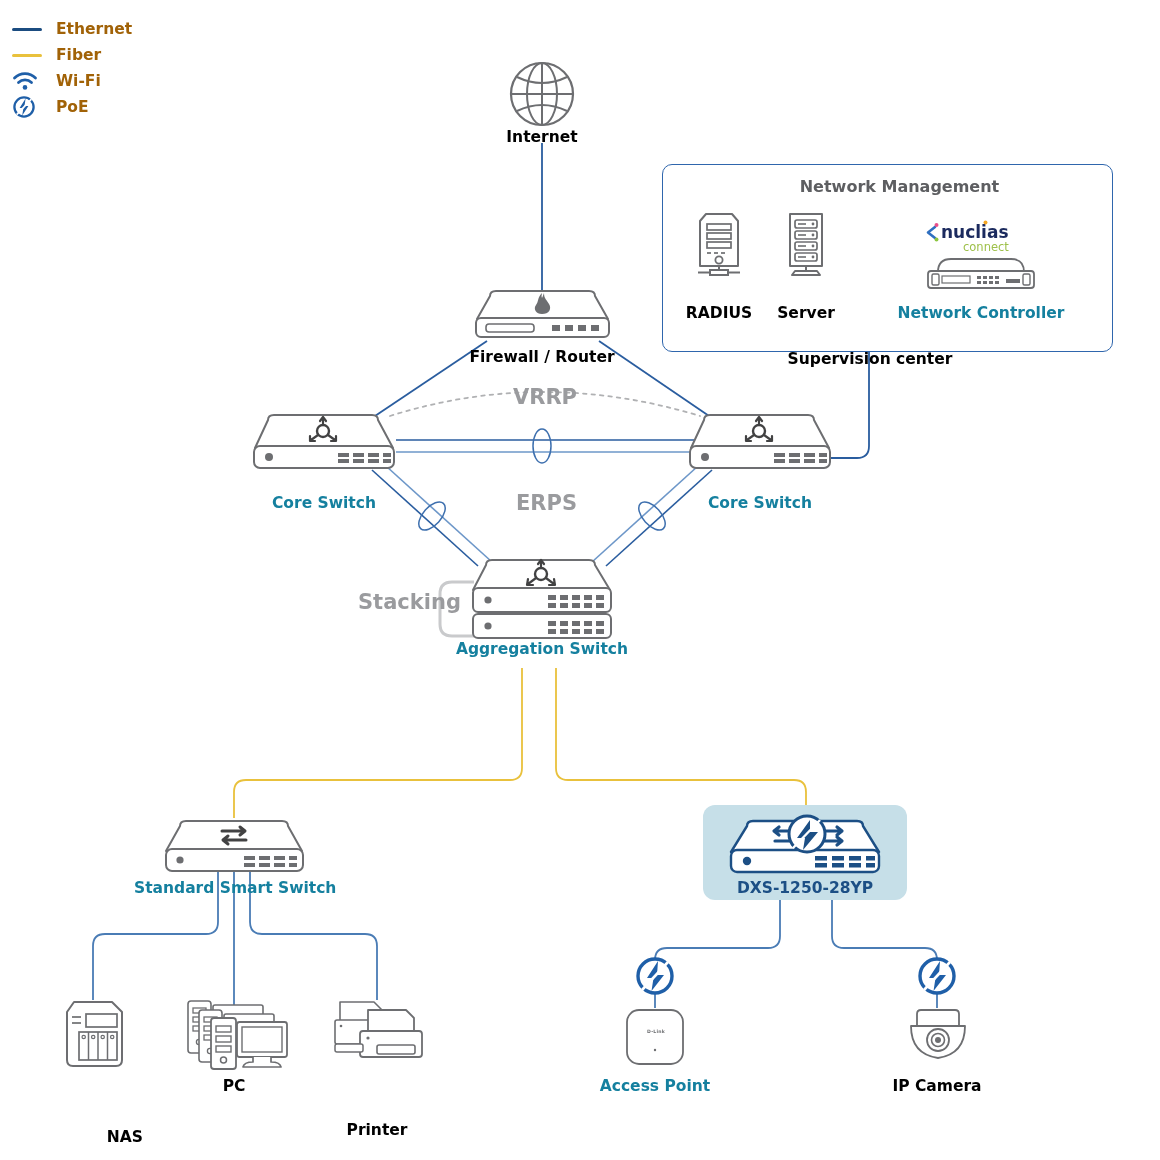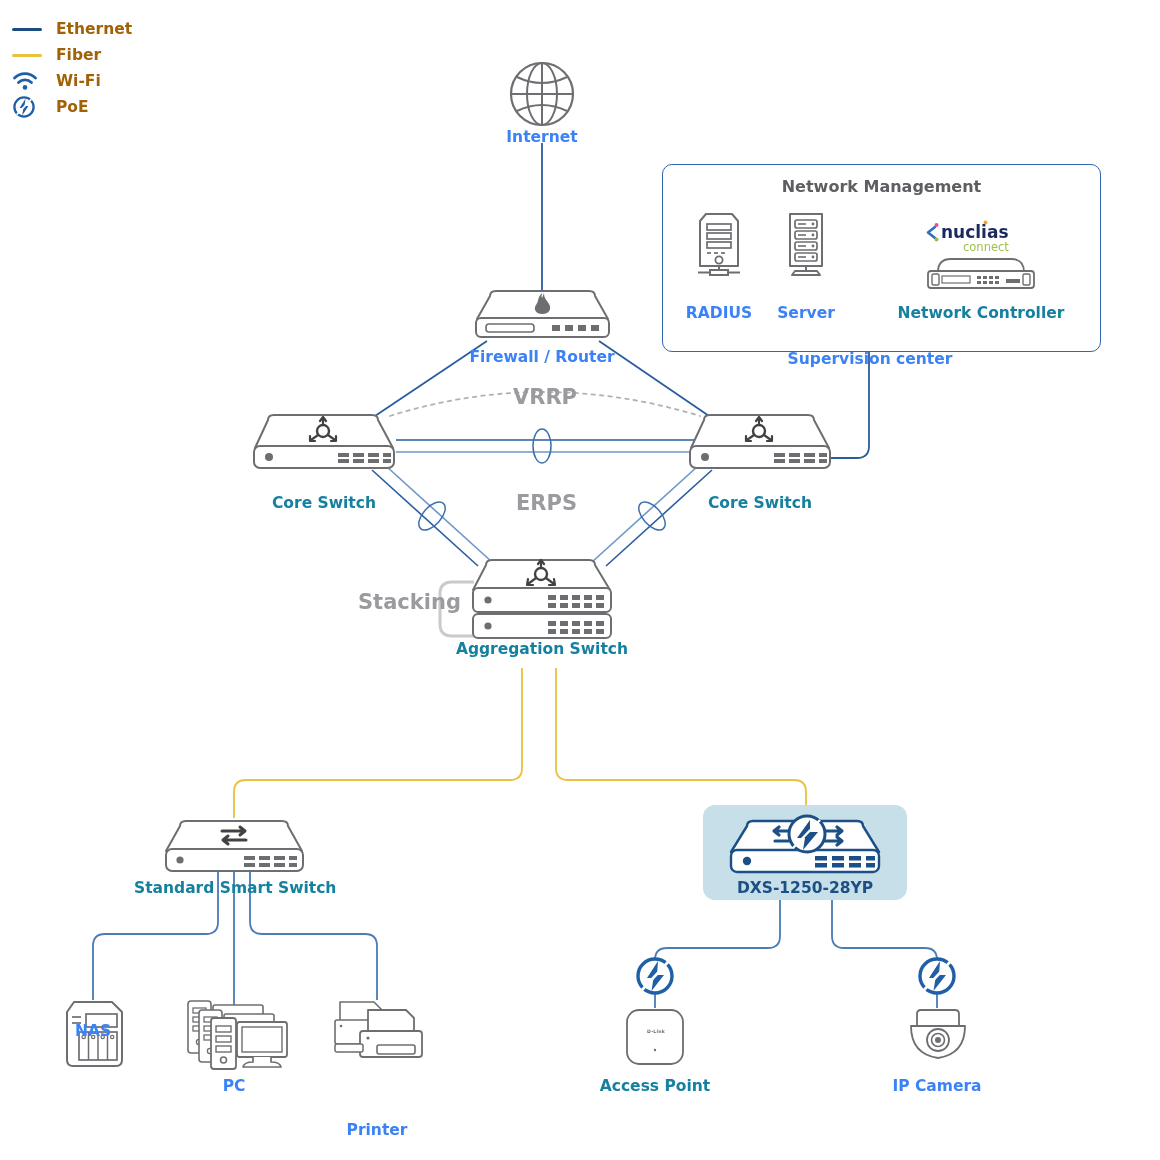--- a/index.html
+++ b/index.html
@@ -1,30 +1,30 @@
 <!DOCTYPE html>
 <html><head>
 <meta charset="utf-8">
 <style>
   html,body{margin:0;padding:0;background:#ffffff;}
   body{width:1160px;height:1160px;font-family:"DejaVu Sans","Liberation Sans",sans-serif;overflow:hidden;}
   #stage{position:relative;width:1160px;height:1160px;}
   svg#wires{position:absolute;left:0;top:0;width:1160px;height:1160px;}
   .node{position:absolute;}
   .lbl{position:absolute;text-align:center;font-size:15.5px;font-weight:700;white-space:nowrap;}
-  .lbl.gray{color:#3b82f6;}
+  .lbl.gray{color:#000000;}
   .lbl.teal{color:#15809f;}
   .lbl.navy{color:#1c4f85;}
   .soft{color:#9a9b9e;font-weight:700;font-size:21px;position:absolute;white-space:nowrap;}
   .legend{position:absolute;left:12px;top:16px;}
   .legrow{display:flex;align-items:center;height:26px;}
   .legrow .key{width:40px;display:flex;align-items:center;justify-content:flex-start;}
   .legrow .txt{font-size:15.5px;font-weight:700;color:#a16207;margin-left:4px;}
   .dash{width:30px;height:3px;border-radius:2px;display:block;}
-  .panel{position:absolute;border:1.6px solid #2f66ad;border-radius:10px;background:#fff;}
+  .panel{position:absolute;border:1.6px solid #2f66ad;border-radius:10px;background:#fff;padding-left:12px;}
   .panel-title{position:absolute;width:100%;text-align:center;font-size:16px;font-weight:700;color:#5d5e61;}
   .hl{position:absolute;background:#c6dfe8;border-radius:12px;}
   .apmark{position:absolute;font-size:4.6px;font-weight:700;color:#6d6e71;letter-spacing:.2px;}
 </style>
 </head>
 <body>
 
 <div id="stage">
 
   <svg id="wires" viewBox="0 0 1160 1160">
@@ -345,21 +345,21 @@
       <rect x="19" y="34" width="38" height="28" fill="none" stroke="#6d6e71" stroke-width="1.7"></rect>
       <line x1="28.5" y1="34" x2="28.5" y2="62" stroke="#6d6e71" stroke-width="1.5"></line>
       <line x1="38" y1="34" x2="38" y2="62" stroke="#6d6e71" stroke-width="1.5"></line>
       <line x1="47.5" y1="34" x2="47.5" y2="62" stroke="#6d6e71" stroke-width="1.5"></line>
       <circle cx="23.7" cy="39" r="1.7" fill="none" stroke="#6d6e71" stroke-width="1.2"></circle>
       <circle cx="33.2" cy="39" r="1.7" fill="none" stroke="#6d6e71" stroke-width="1.2"></circle>
       <circle cx="42.7" cy="39" r="1.7" fill="none" stroke="#6d6e71" stroke-width="1.2"></circle>
       <circle cx="52.2" cy="39" r="1.7" fill="none" stroke="#6d6e71" stroke-width="1.2"></circle>
     </svg>
   </div>
-  <div class="lbl gray" style="left:43px;top:1022px;width:100px;">NAS</div>
+  <div class="lbl gray" style="left:43px;top:1128px;width:100px;text-align:right;">NAS</div>
 
   <div class="node" style="left:182px;top:996px;">
     <svg width="108" height="74" viewBox="0 0 108 74">
 
       <path d="M6,8 Q6,5 9,5 L26,5 Q29,5 29,8 L29,54 Q29,57 26,57 L9,57 Q6,57 6,54 Z" fill="#fff" stroke="#6d6e71" stroke-width="1.6"></path>
       <rect x="11" y="12" width="13" height="5" fill="none" stroke="#6d6e71" stroke-width="1.3"></rect>
       <rect x="11" y="21" width="13" height="5" fill="none" stroke="#6d6e71" stroke-width="1.3"></rect>
       <rect x="11" y="30" width="13" height="5" fill="none" stroke="#6d6e71" stroke-width="1.3"></rect>
       <circle cx="17" cy="46" r="2.6" fill="none" stroke="#6d6e71" stroke-width="1.3"></circle>
       <rect x="31" y="9" width="50" height="34" rx="2" fill="#fff" stroke="#6d6e71" stroke-width="1.6"></rect>

